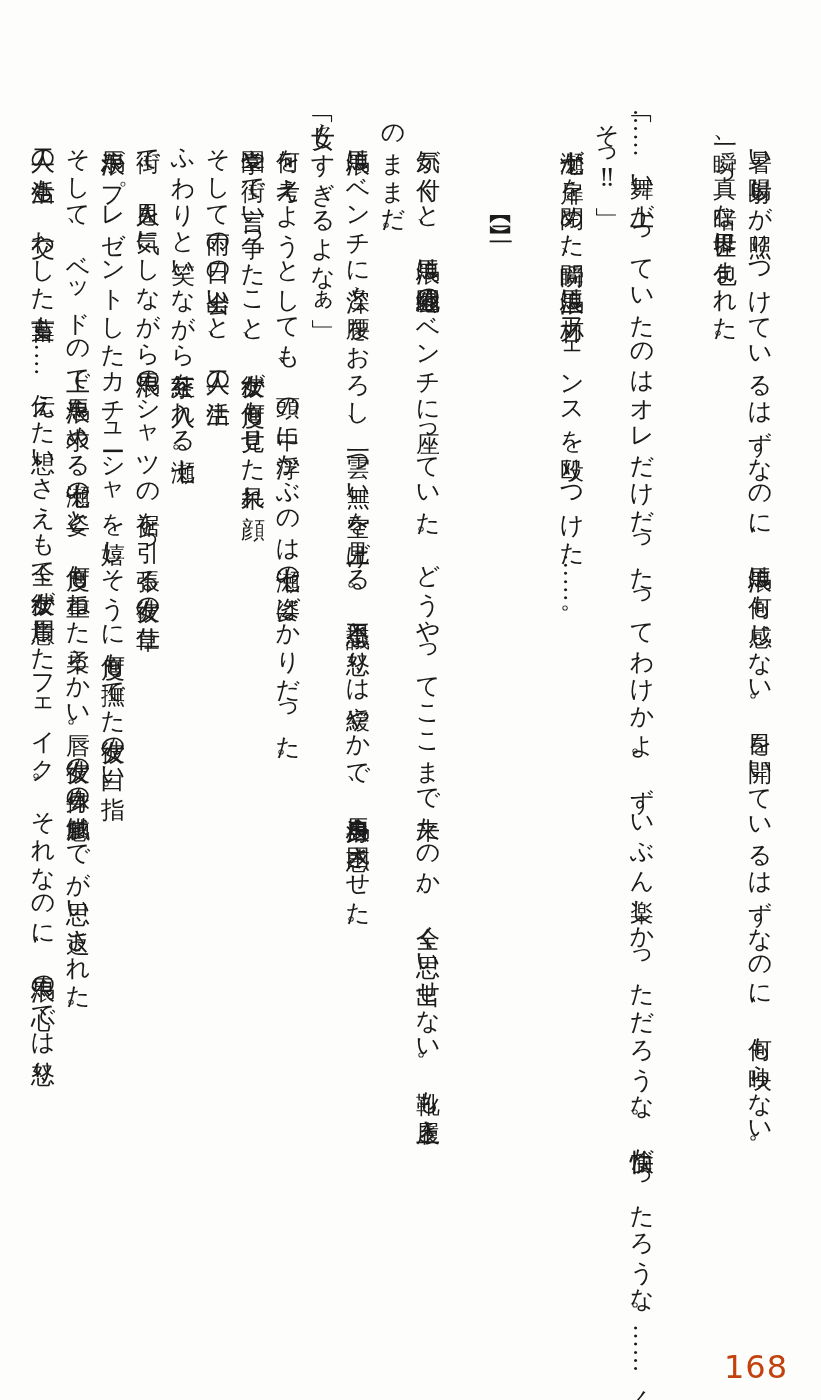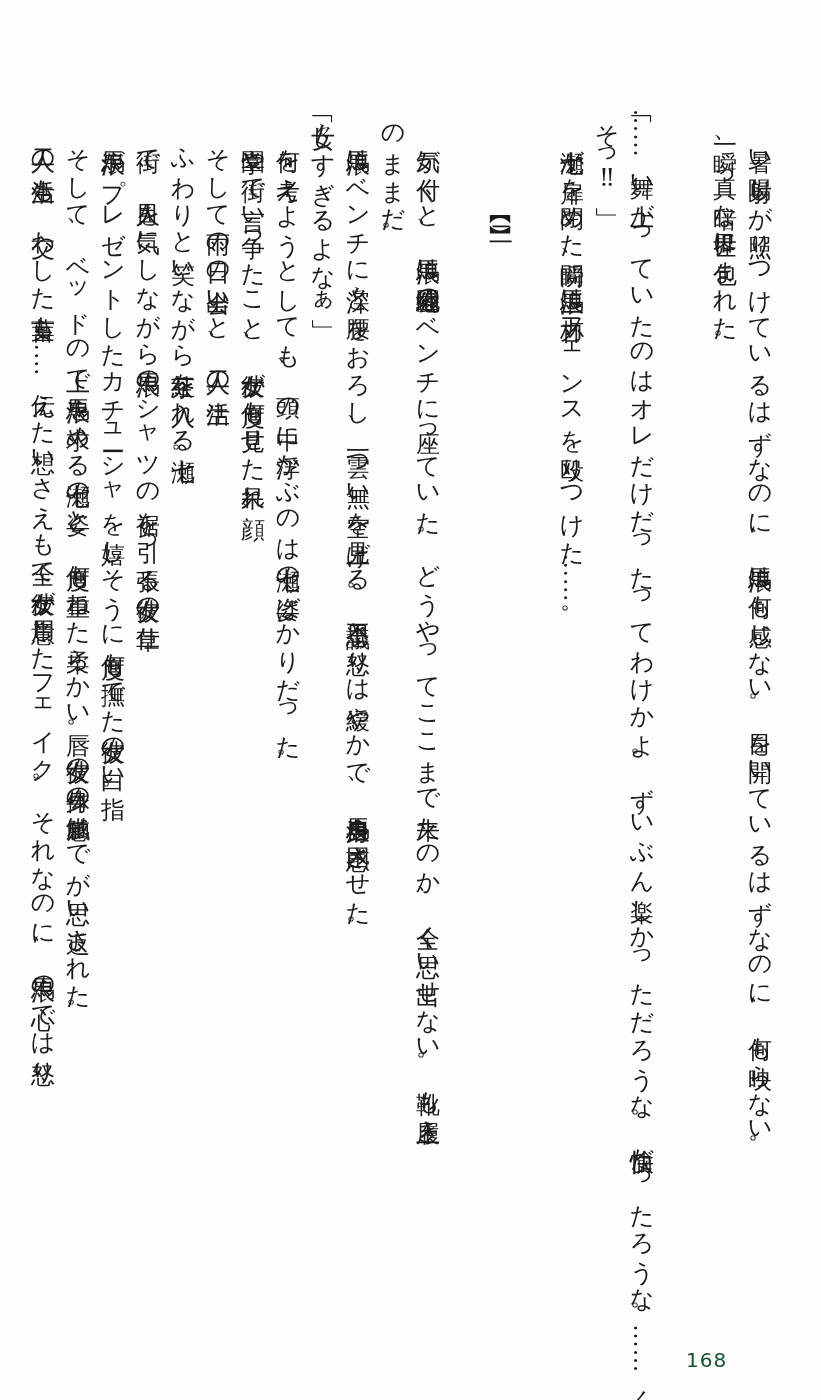--- a/index.html
+++ b/index.html
@@ -32,26 +32,26 @@
   
   .col.gap-before { margin-right: 48px; }
   .col.heading {
     margin-right: 36px;
     margin-left: 38px;
     padding-top: 100px;
     letter-spacing: 1px;
   }
   .page-number {
     position: absolute;
-    left: 686px;
+    left: 724px;
     top: 1348px;
     font-family: "DejaVu Sans", "Liberation Sans", sans-serif;
-    font-size: 20px;
+    font-size: 32px;
     letter-spacing: 1px;
-    color: #14532d;
+    color: #c2410c;
   }
 </style>
 </head>
 <body>
 
 <div class="page">
   <div class="text-area">
       <p class="col para indent">暑い陽射しが照りつけているはずなのに、浪馬は何も感じない。目を開いているはずなのに、何も映らない。</p>
       <p class="col para indent">一瞬、真っ暗な世界に包まれた。</p>
       <p class="col para gap-before">「……舞い上がっていたのはオレだけだったってわけかよ。ずいぶん楽しかっただろうな。愉快だったろうな。……く</p>

